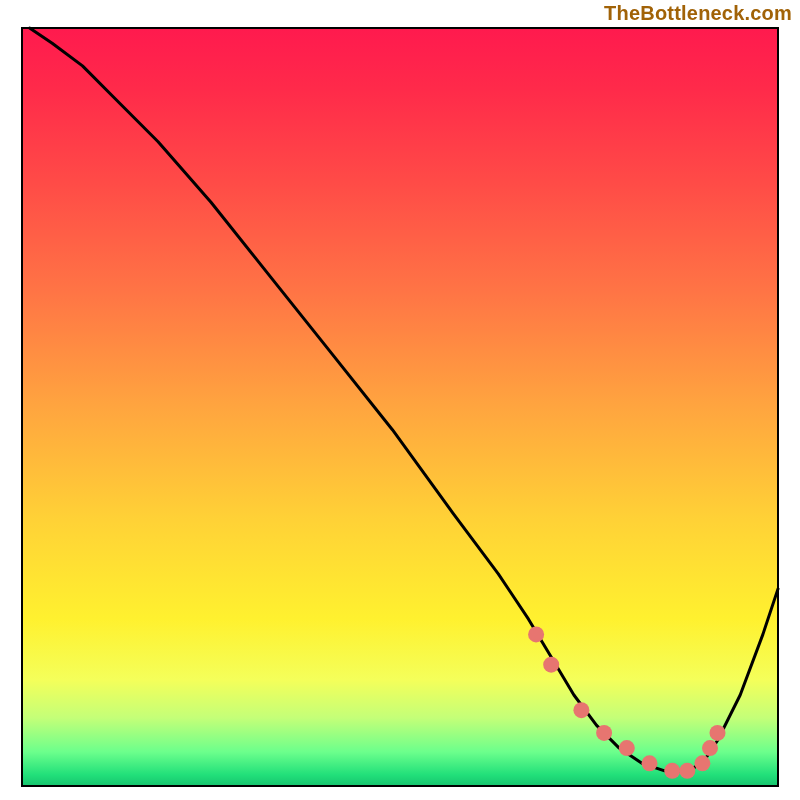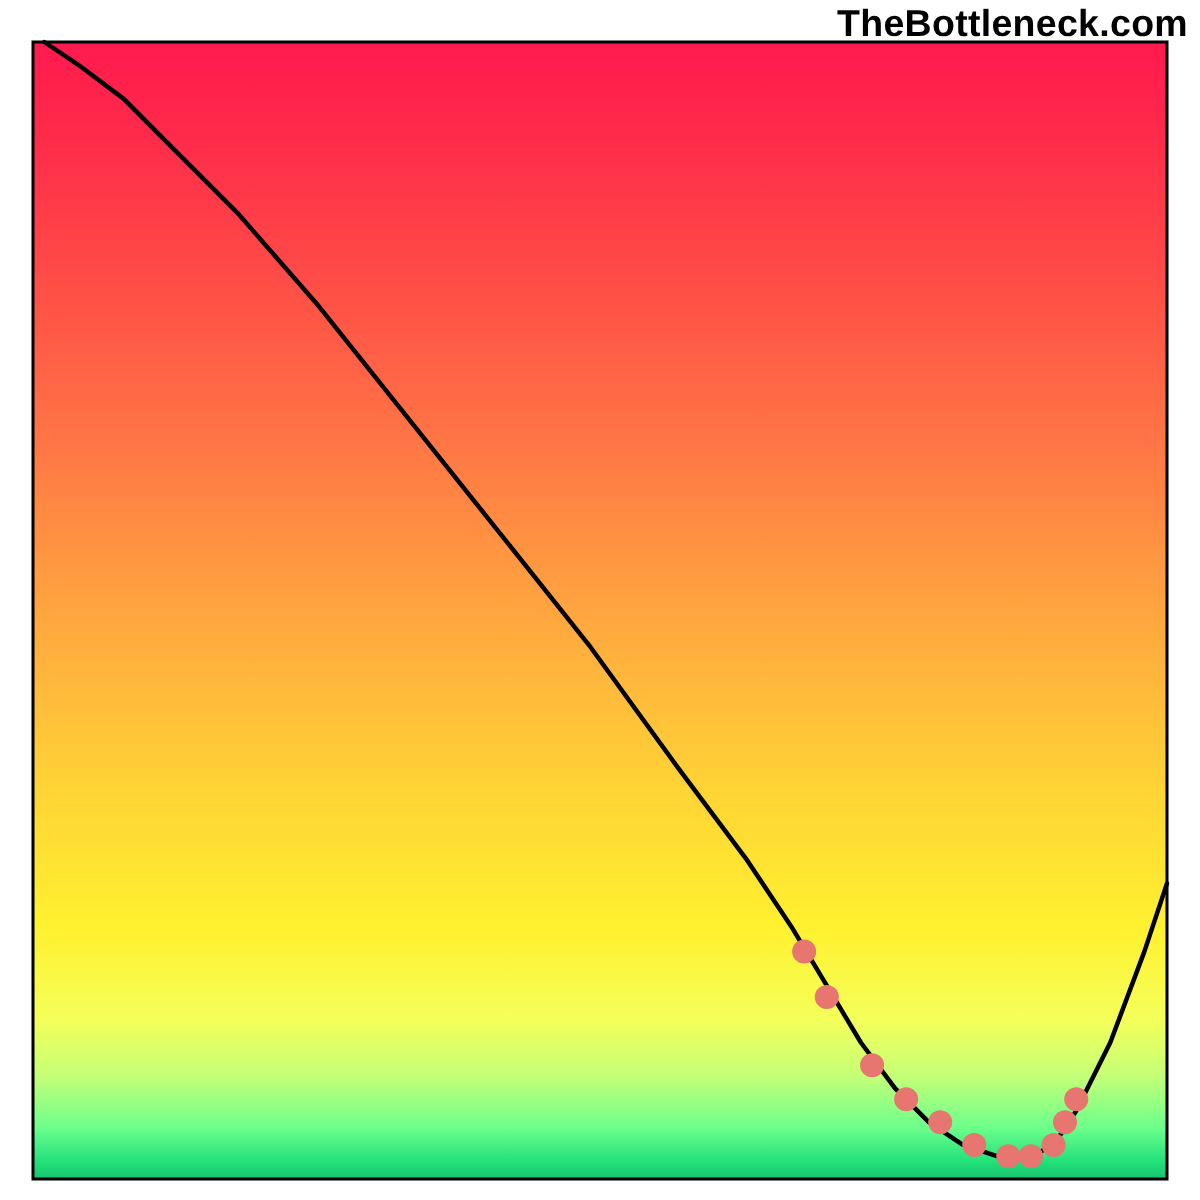--- a/index.html
+++ b/index.html
@@ -13,23 +13,23 @@
   }
   .wrap {
     position: relative;
     width: 800px;
     height: 800px;
   }
   .attribution {
     position: absolute;
     top: 2px;
     right: 8px;
-    font-size: 25px;
+    font-size: 20px;
     font-weight: 600;
-    color: #000000;
+    color: #a16207;
     letter-spacing: 0.2px;
   }
   svg {
     display: block;
   }
 </style>
 </head>
 <body>
 
 <div class="wrap">

